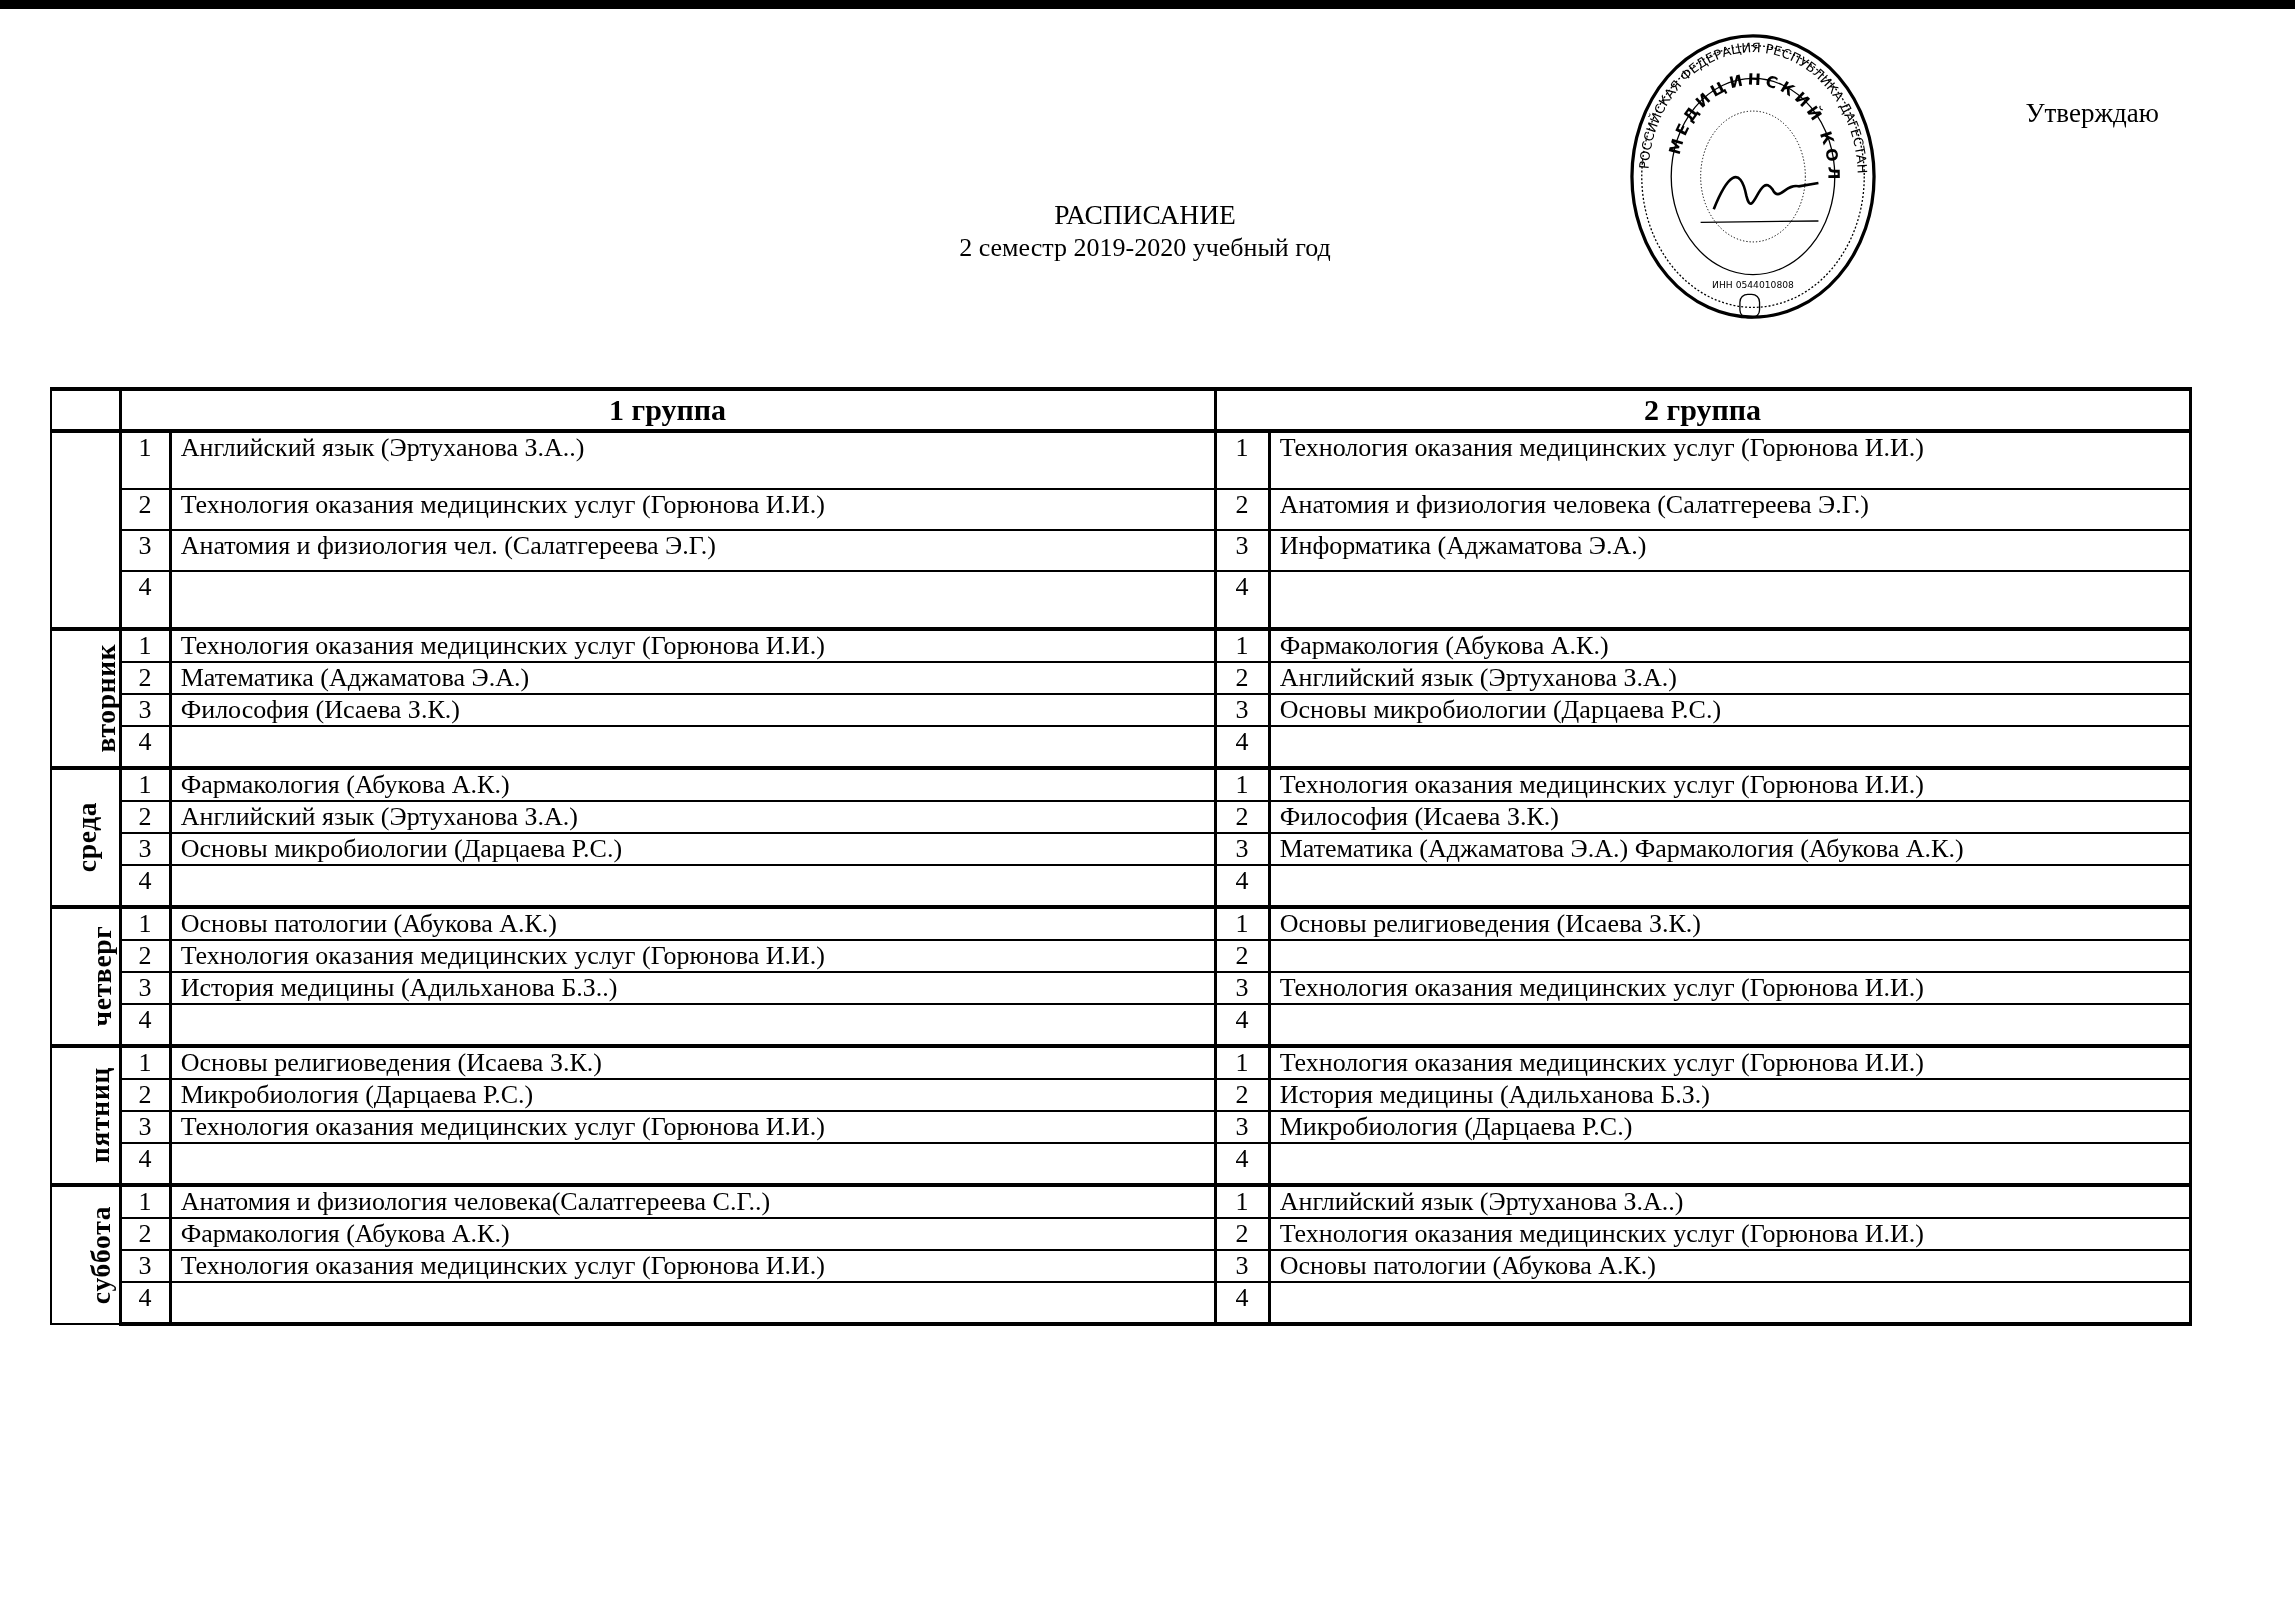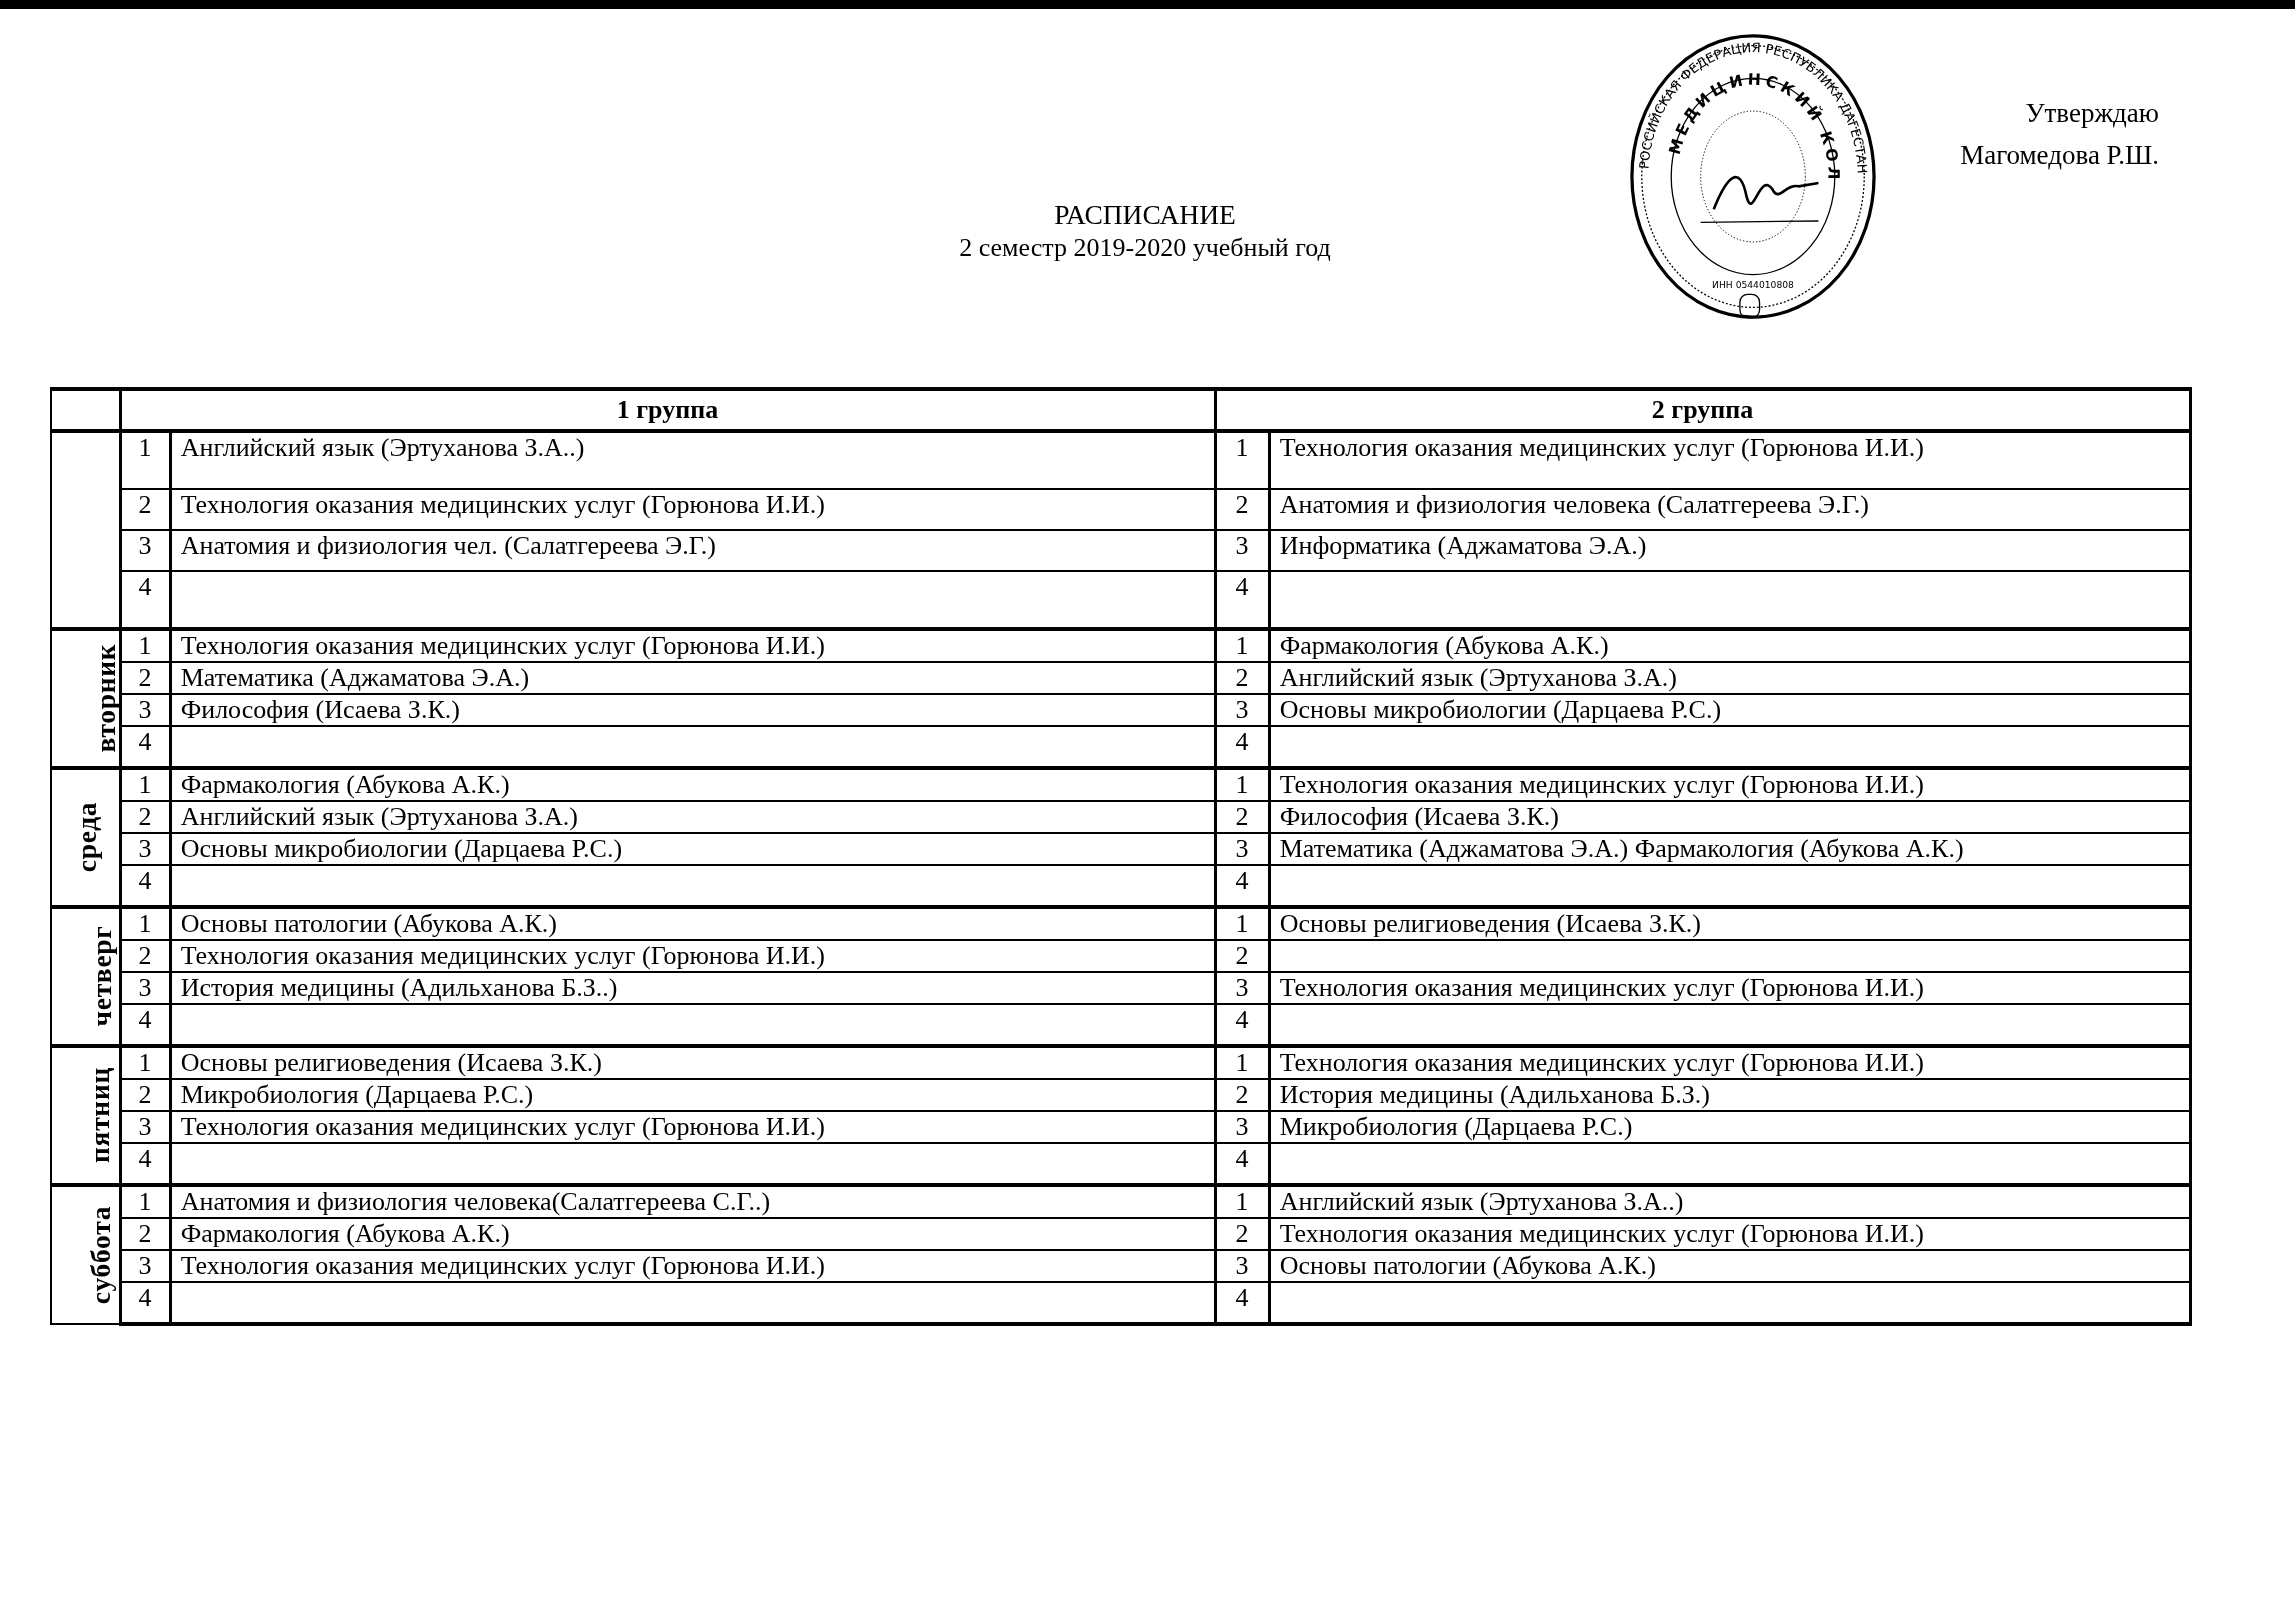--- a/index.html
+++ b/index.html
@@ -31,21 +31,21 @@
       position: absolute; left: 50px; top: 387px; width: 2139px;
       border-collapse: collapse; table-layout: fixed;
       font-size: 26px;
     }
     table.schedule td, table.schedule th {
       border: 2px solid #000; padding: 0 0 0 9.2px; vertical-align: top;
       line-height: 30px; white-space: nowrap; overflow: hidden;
     }
     table.schedule th {
       font-weight: bold; text-align: center; vertical-align: middle;
-      height: 38px; padding: 0; font-size: 26px;
+      height: 38px; padding: 0; font-size: 30px;
     }
     table.schedule th.corner { border-right: 3.9px solid #000; }
     table.schedule tr.header th { border-top: 4.6px solid #000; border-bottom: 4.6px solid #000; }
     col.c-day { width: 69px; }
     col.c-num1 { width: 50px; }
     col.c-sub1 { width: 1045px; }
     col.c-num2 { width: 54px; }
     col.c-sub2 { width: 921px; }
     td.day {
       border-right: 3.9px solid #000 !important; padding: 0 !important;
@@ -86,21 +86,20 @@
     <textPath href="#stampArcInner" startOffset="8%">МЕДИЦИНСКИЙ КОЛЛЕДЖ</textPath>
   </text>
   <text x="200" y="400" text-anchor="middle" font-family="DejaVu Sans, sans-serif" font-size="14" fill="#000">ИНН 0544010808</text>
   <path d="M 140 280 C 160 230, 180 210, 190 260 C 200 300, 210 220, 230 250 C 240 270, 250 240, 270 245 L 300 240" fill="none" stroke="#000" stroke-width="4"></path>
   <line x1="120" y1="300" x2="300" y2="298" stroke="#000" stroke-width="2"></line>
   <rect x="180" y="410" width="30" height="36" rx="12" fill="none" stroke="#000" stroke-width="2"></rect>
 </svg>
 
 <div class="approval">
   <div>Утверждаю</div>
-  <div>Магомедова Р.Ш.</div>
 </div>
 
 <div class="title-block">
   <div class="doc-title">РАСПИСАНИЕ</div>
   <div>2 семестр 2019-2020 учебный год</div>
 </div>
 
 <table class="schedule">
   <colgroup>
     <col class="c-day">

